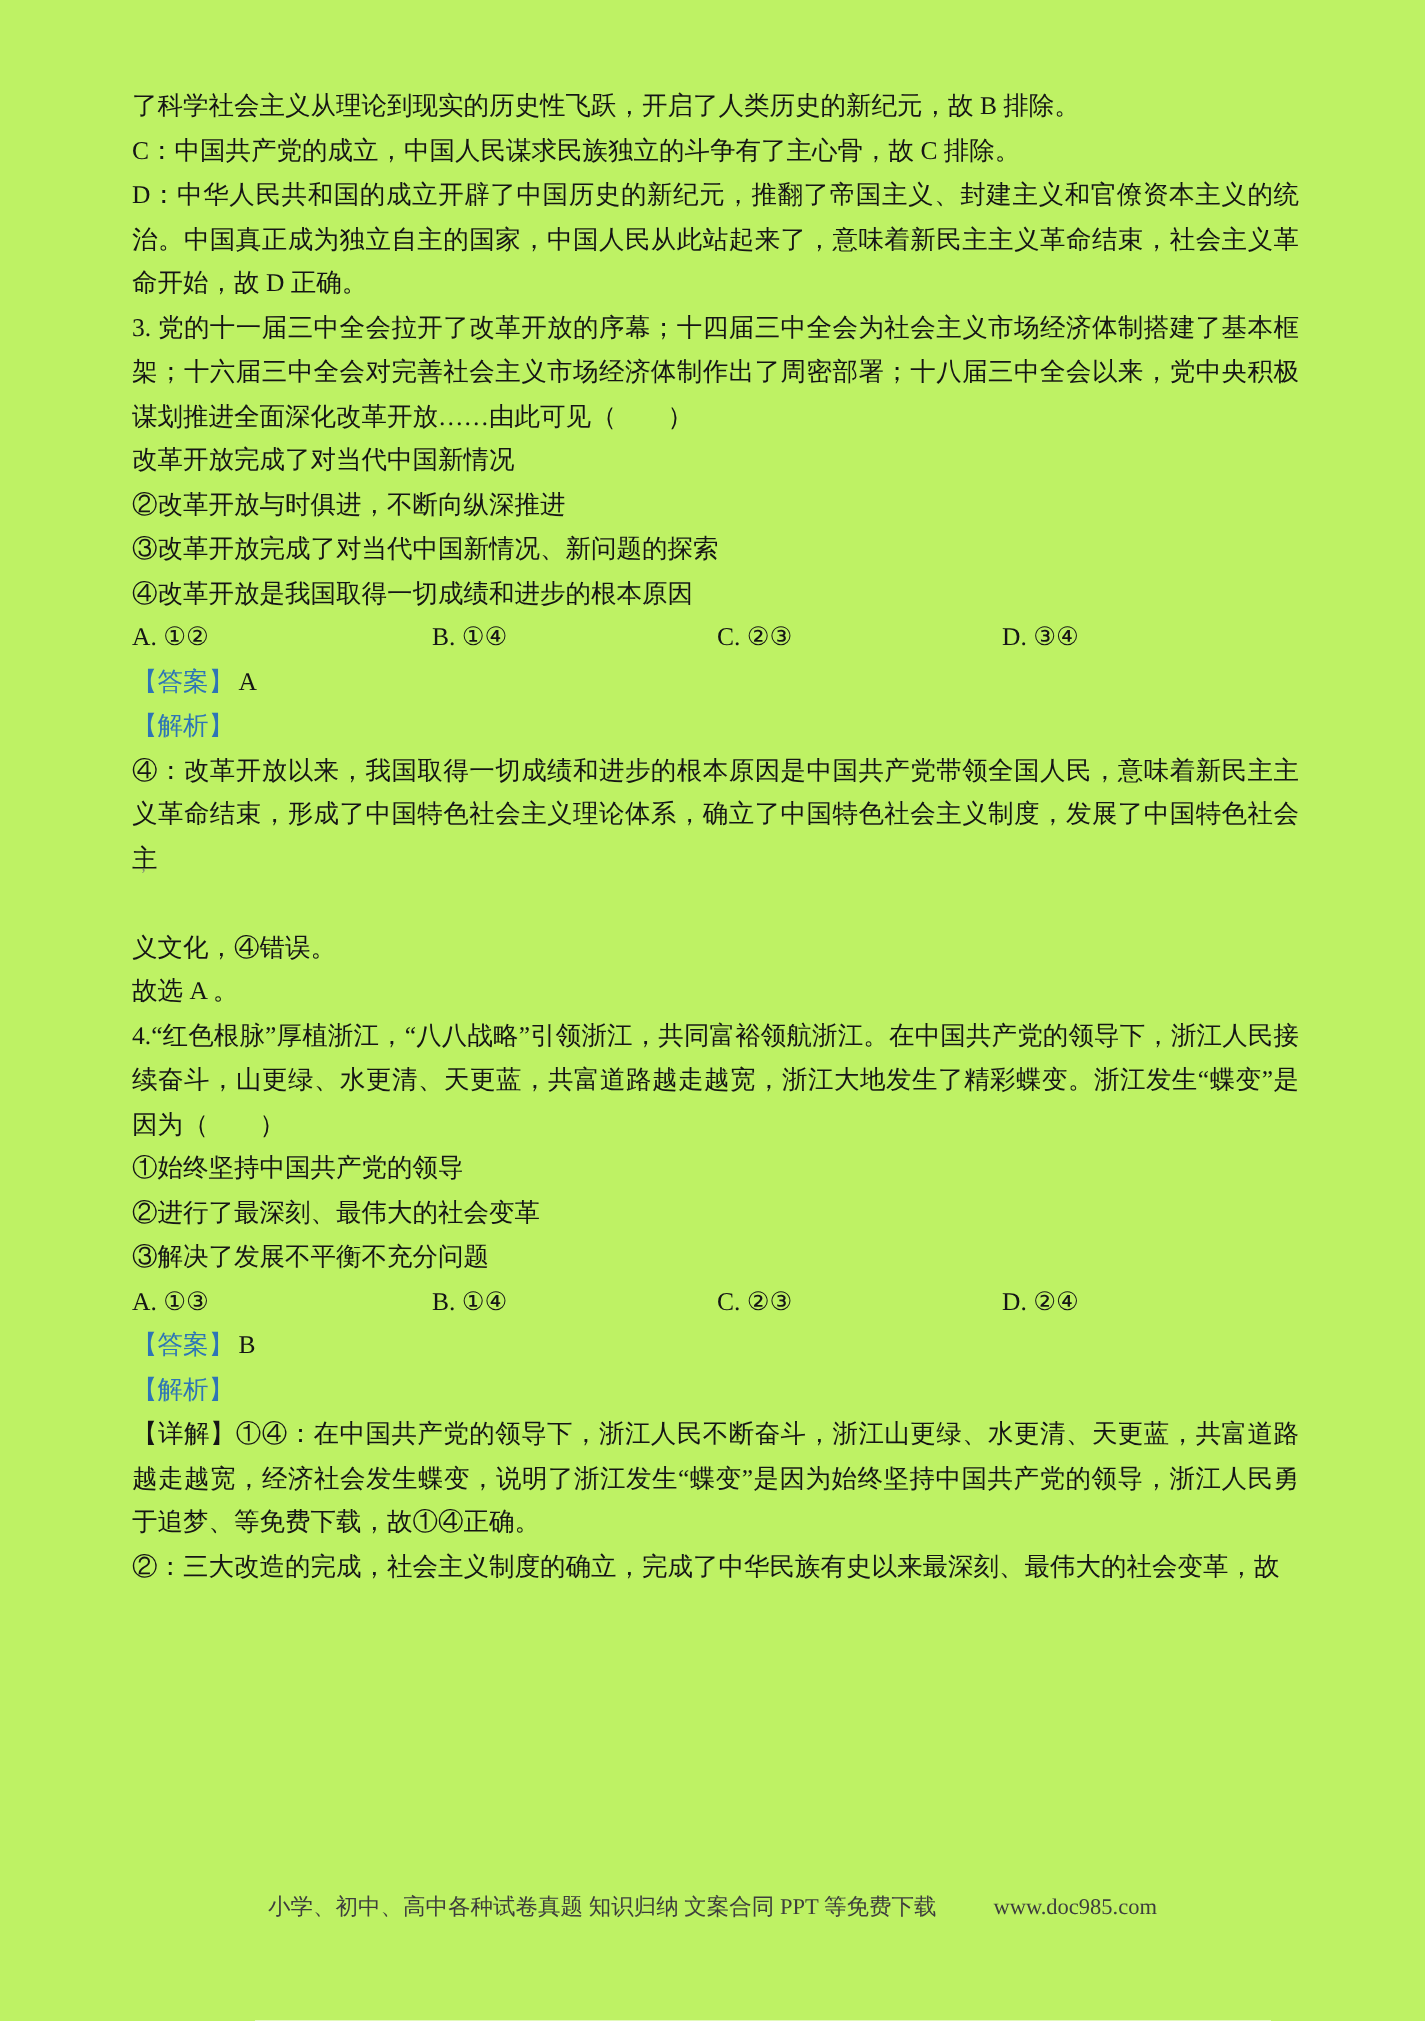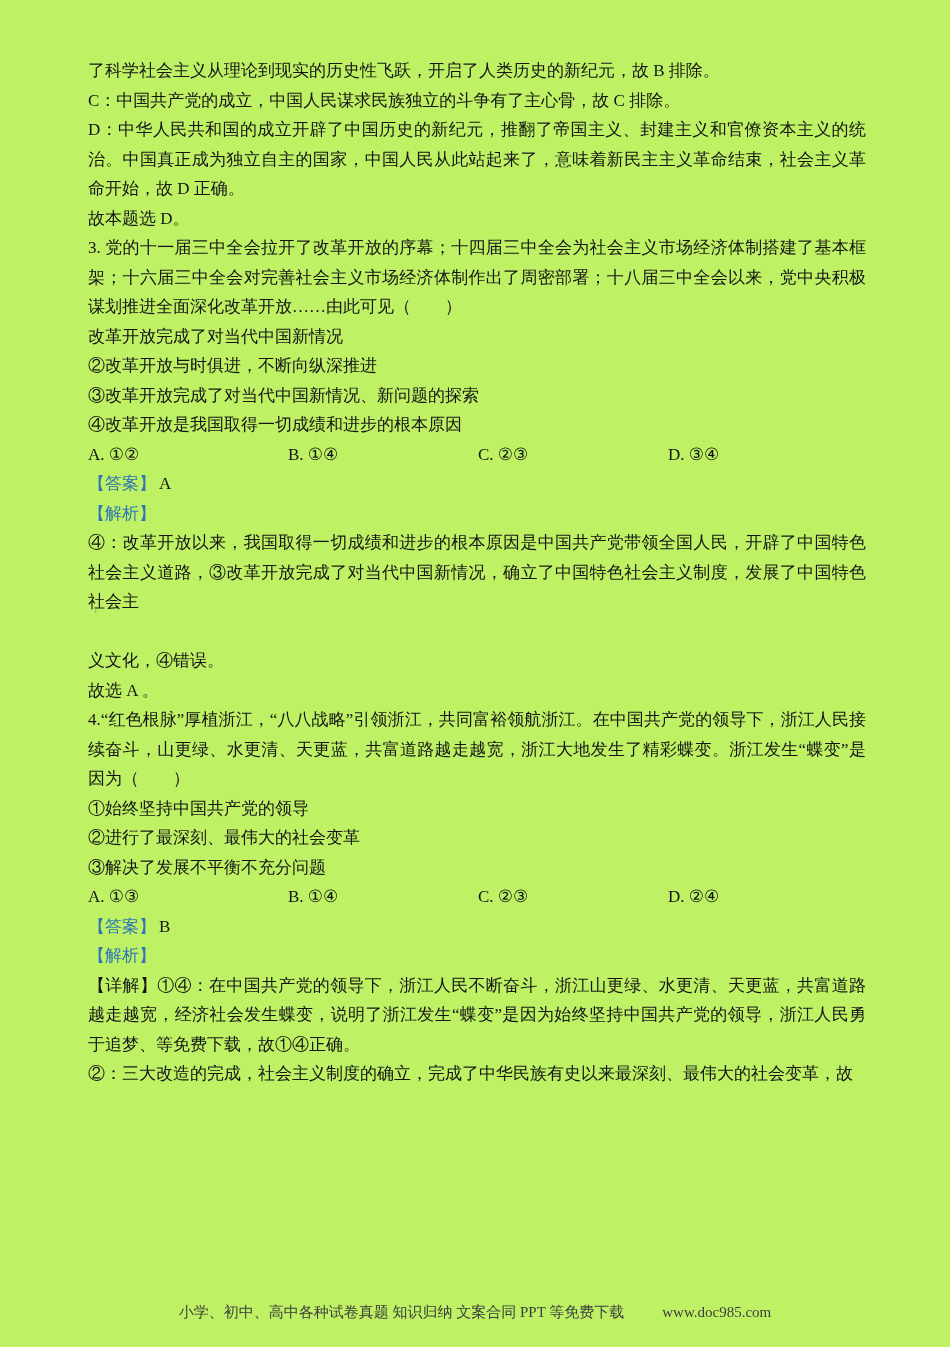--- a/index.html
+++ b/index.html
@@ -50,48 +50,46 @@
     position: absolute;
     left: 0;
     right: 0;
     top: 1261px;
     display: flex;
     justify-content: center;
     gap: 38px;
     font-size: 15px;
     line-height: 22px;
     color: #3d3d3d;
-    margin-top: 40px;
   }
 </style>
 </head>
 <body>
 
 <div class="page">
   <div class="content">
 
     <p class="para">了科学社会主义从理论到现实的历史性飞跃，开启了人类历史的新纪元，故 B 排除。</p>
     <p class="para">C：中国共产党的成立，中国人民谋求民族独立的斗争有了主心骨，故 C 排除。</p>
     <p class="para">D：中华人民共和国的成立开辟了中国历史的新纪元，推翻了帝国主义、封建主义和官僚资本主义的统治。中国真正成为独立自主的国家，中国人民从此站起来了，意味着新民主主义革命结束，社会主义革命开始，故 D 正确。</p>
-    <p class="line">故本题选 D。</p>
 
     <p class="para">3. 党的十一届三中全会拉开了改革开放的序幕；十四届三中全会为社会主义市场经济体制搭建了基本框架；十六届三中全会对完善社会主义市场经济体制作出了周密部署；十八届三中全会以来，党中央积极谋划推进全面深化改革开放……由此可见（　　）</p>
     <p class="line">改革开放完成了对当代中国新情况</p>
     <p class="line">②改革开放与时俱进，不断向纵深推进</p>
     <p class="line">③改革开放完成了对当代中国新情况、新问题的探索</p>
     <p class="line">④改革开放是我国取得一切成绩和进步的根本原因</p>
     <div class="choices">
       <span>A. ①②</span>
       <span>B. ①④</span>
       <span>C. ②③</span>
       <span>D. ③④</span>
     </div>
     <p class="line"><span class="blue">【答案】</span><span class="answer-value">A</span></p>
     <p class="line"><span class="blue">【解析】</span></p>
-    <p class="para">④：改革开放以来，我国取得一切成绩和进步的根本原因是中国共产党带领全国人民，开辟了中国特色社会主义道路，③改革开放完成了对当代中国新情况，确立了中国特色社会主义制度，发展了中国特色社会主</p>
+    <p class="para">④：改革开放以来，我国取得一切成绩和进步的根本原因是中国共产党带领全国人民，意味着新民主主义革命结束，形成了中国特色社会主义理论体系，确立了中国特色社会主义制度，发展了中国特色社会主</p>
     <div class="line break-line">
       <span class="tiny-mark">’</span>
     </div>
     <p class="line">义文化，④错误。</p>
     <p class="line">故选 A 。</p>
 
     <p class="para">4.“红色根脉”厚植浙江，“八八战略”引领浙江，共同富裕领航浙江。在中国共产党的领导下，浙江人民接续奋斗，山更绿、水更清、天更蓝，共富道路越走越宽，浙江大地发生了精彩蝶变。浙江发生“蝶变”是因为（　　）</p>
     <p class="line">①始终坚持中国共产党的领导</p>
     <p class="line">②进行了最深刻、最伟大的社会变革</p>
     <p class="line">③解决了发展不平衡不充分问题</p>

